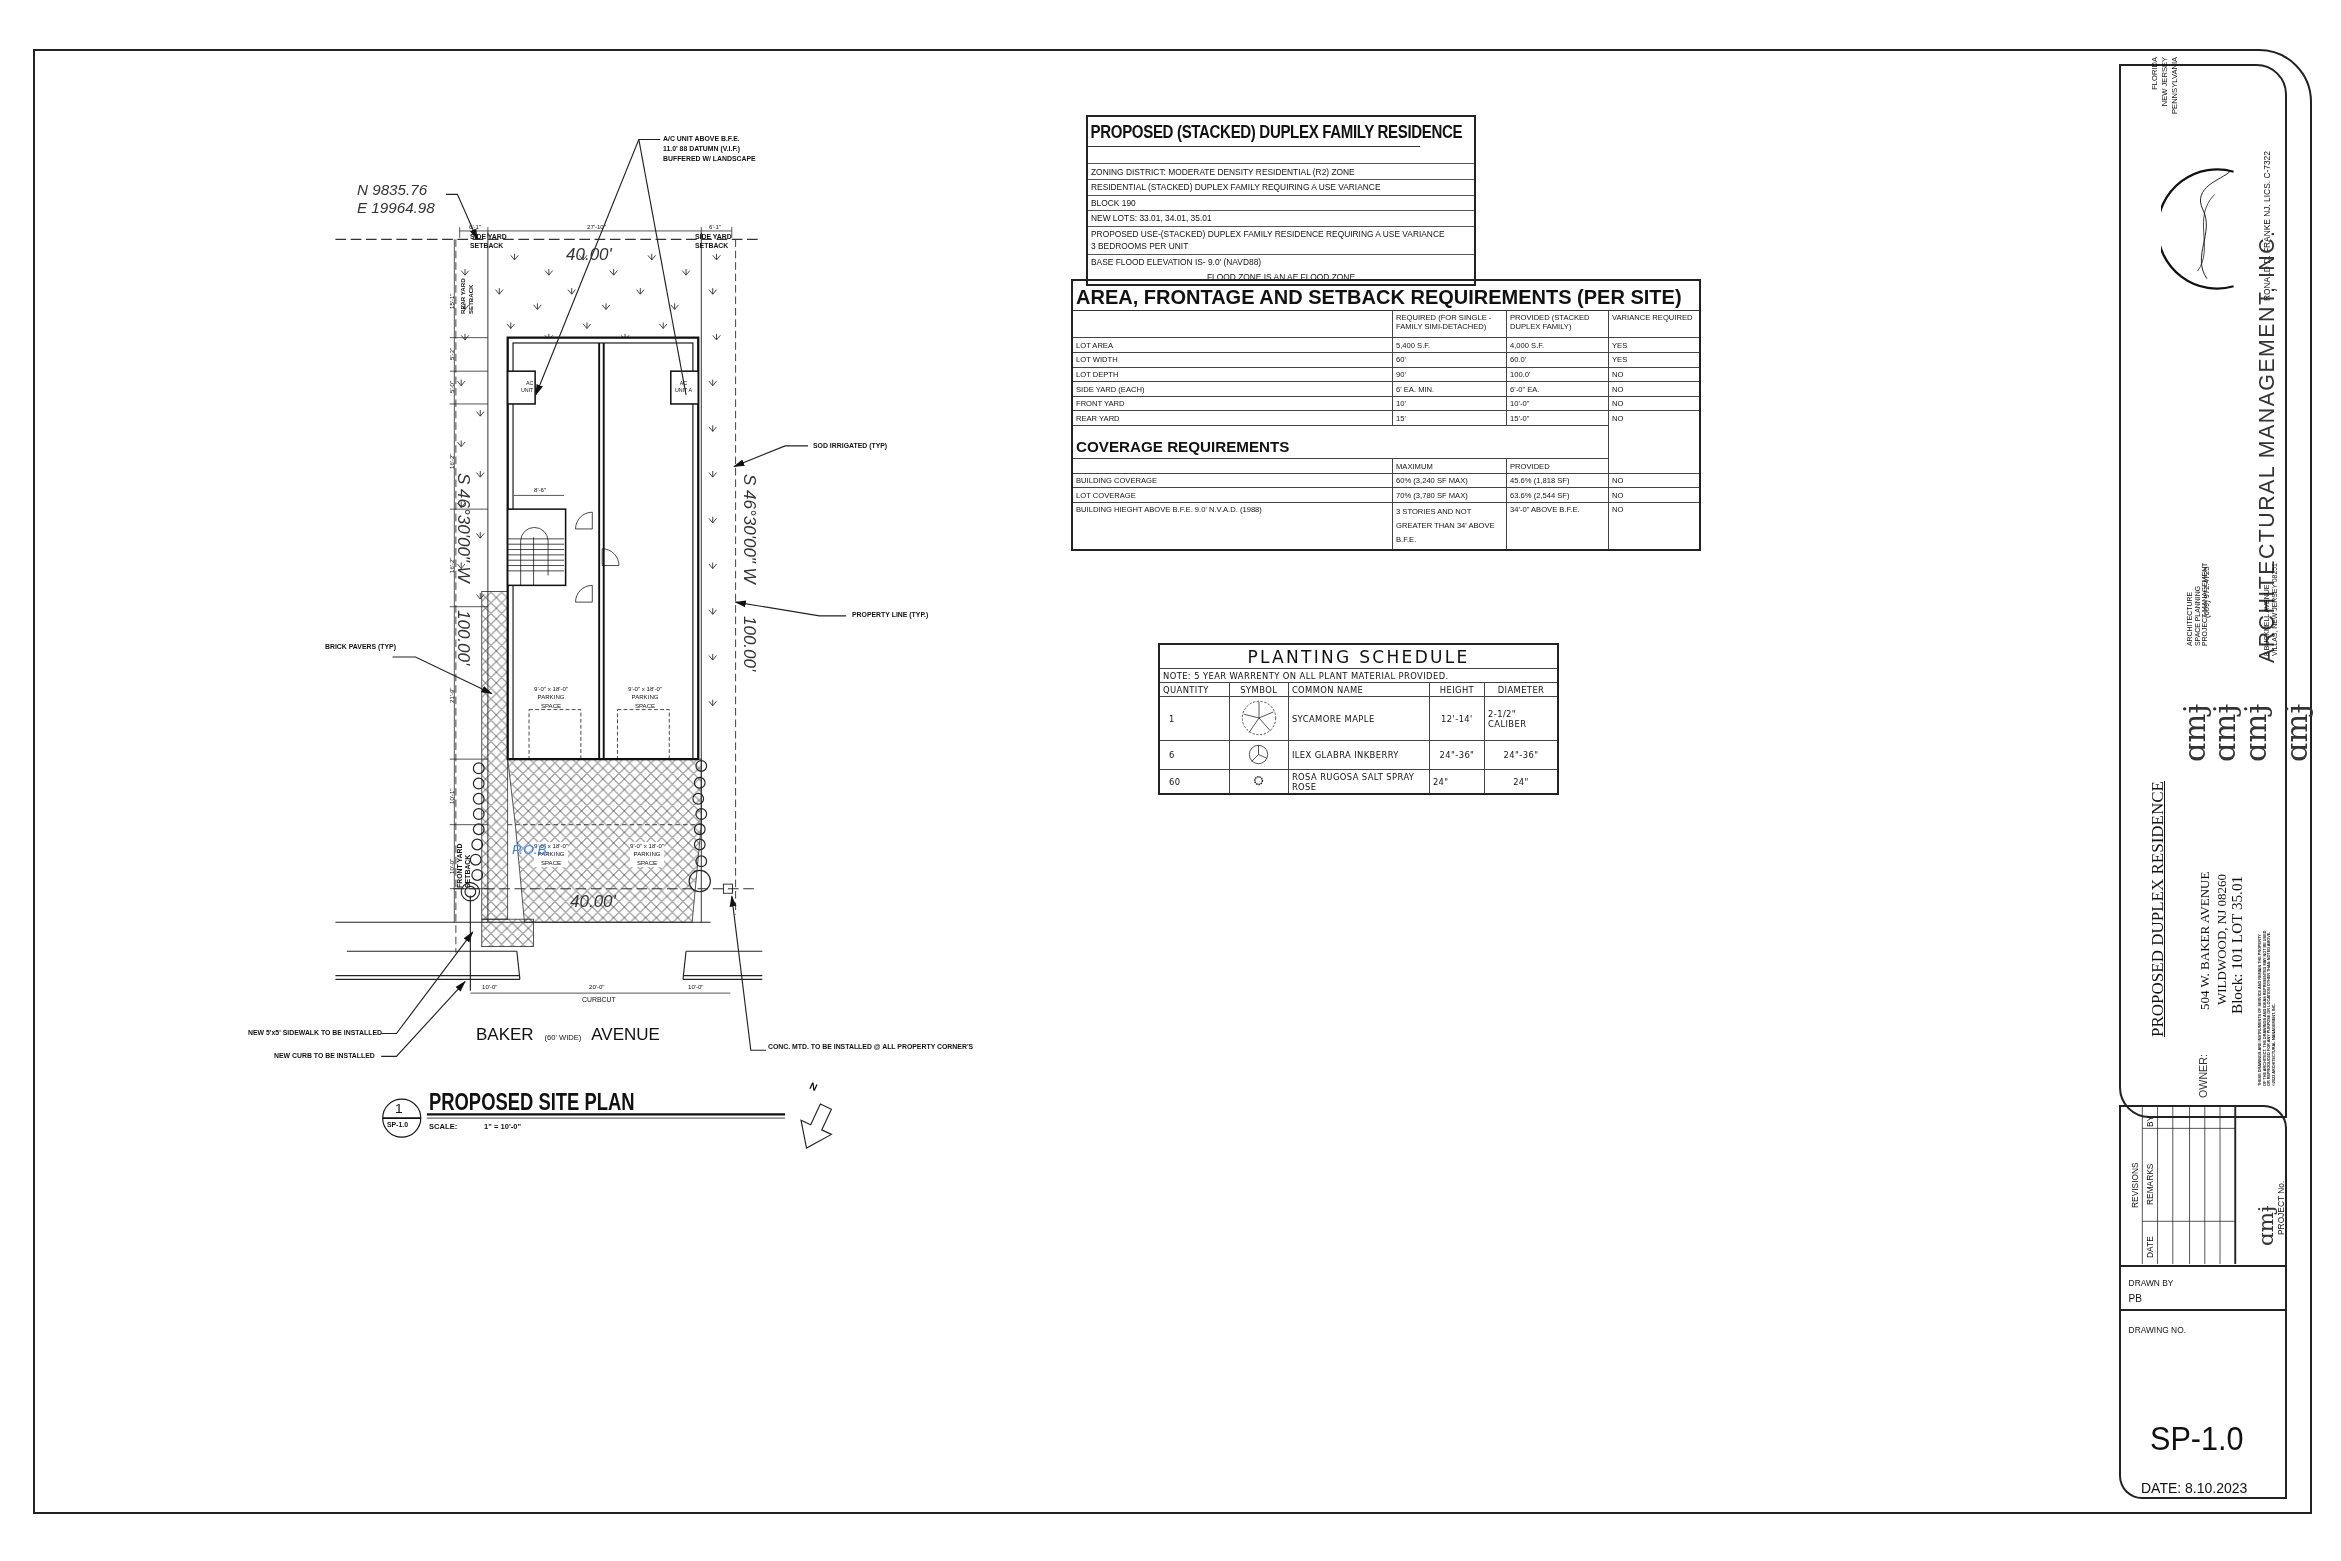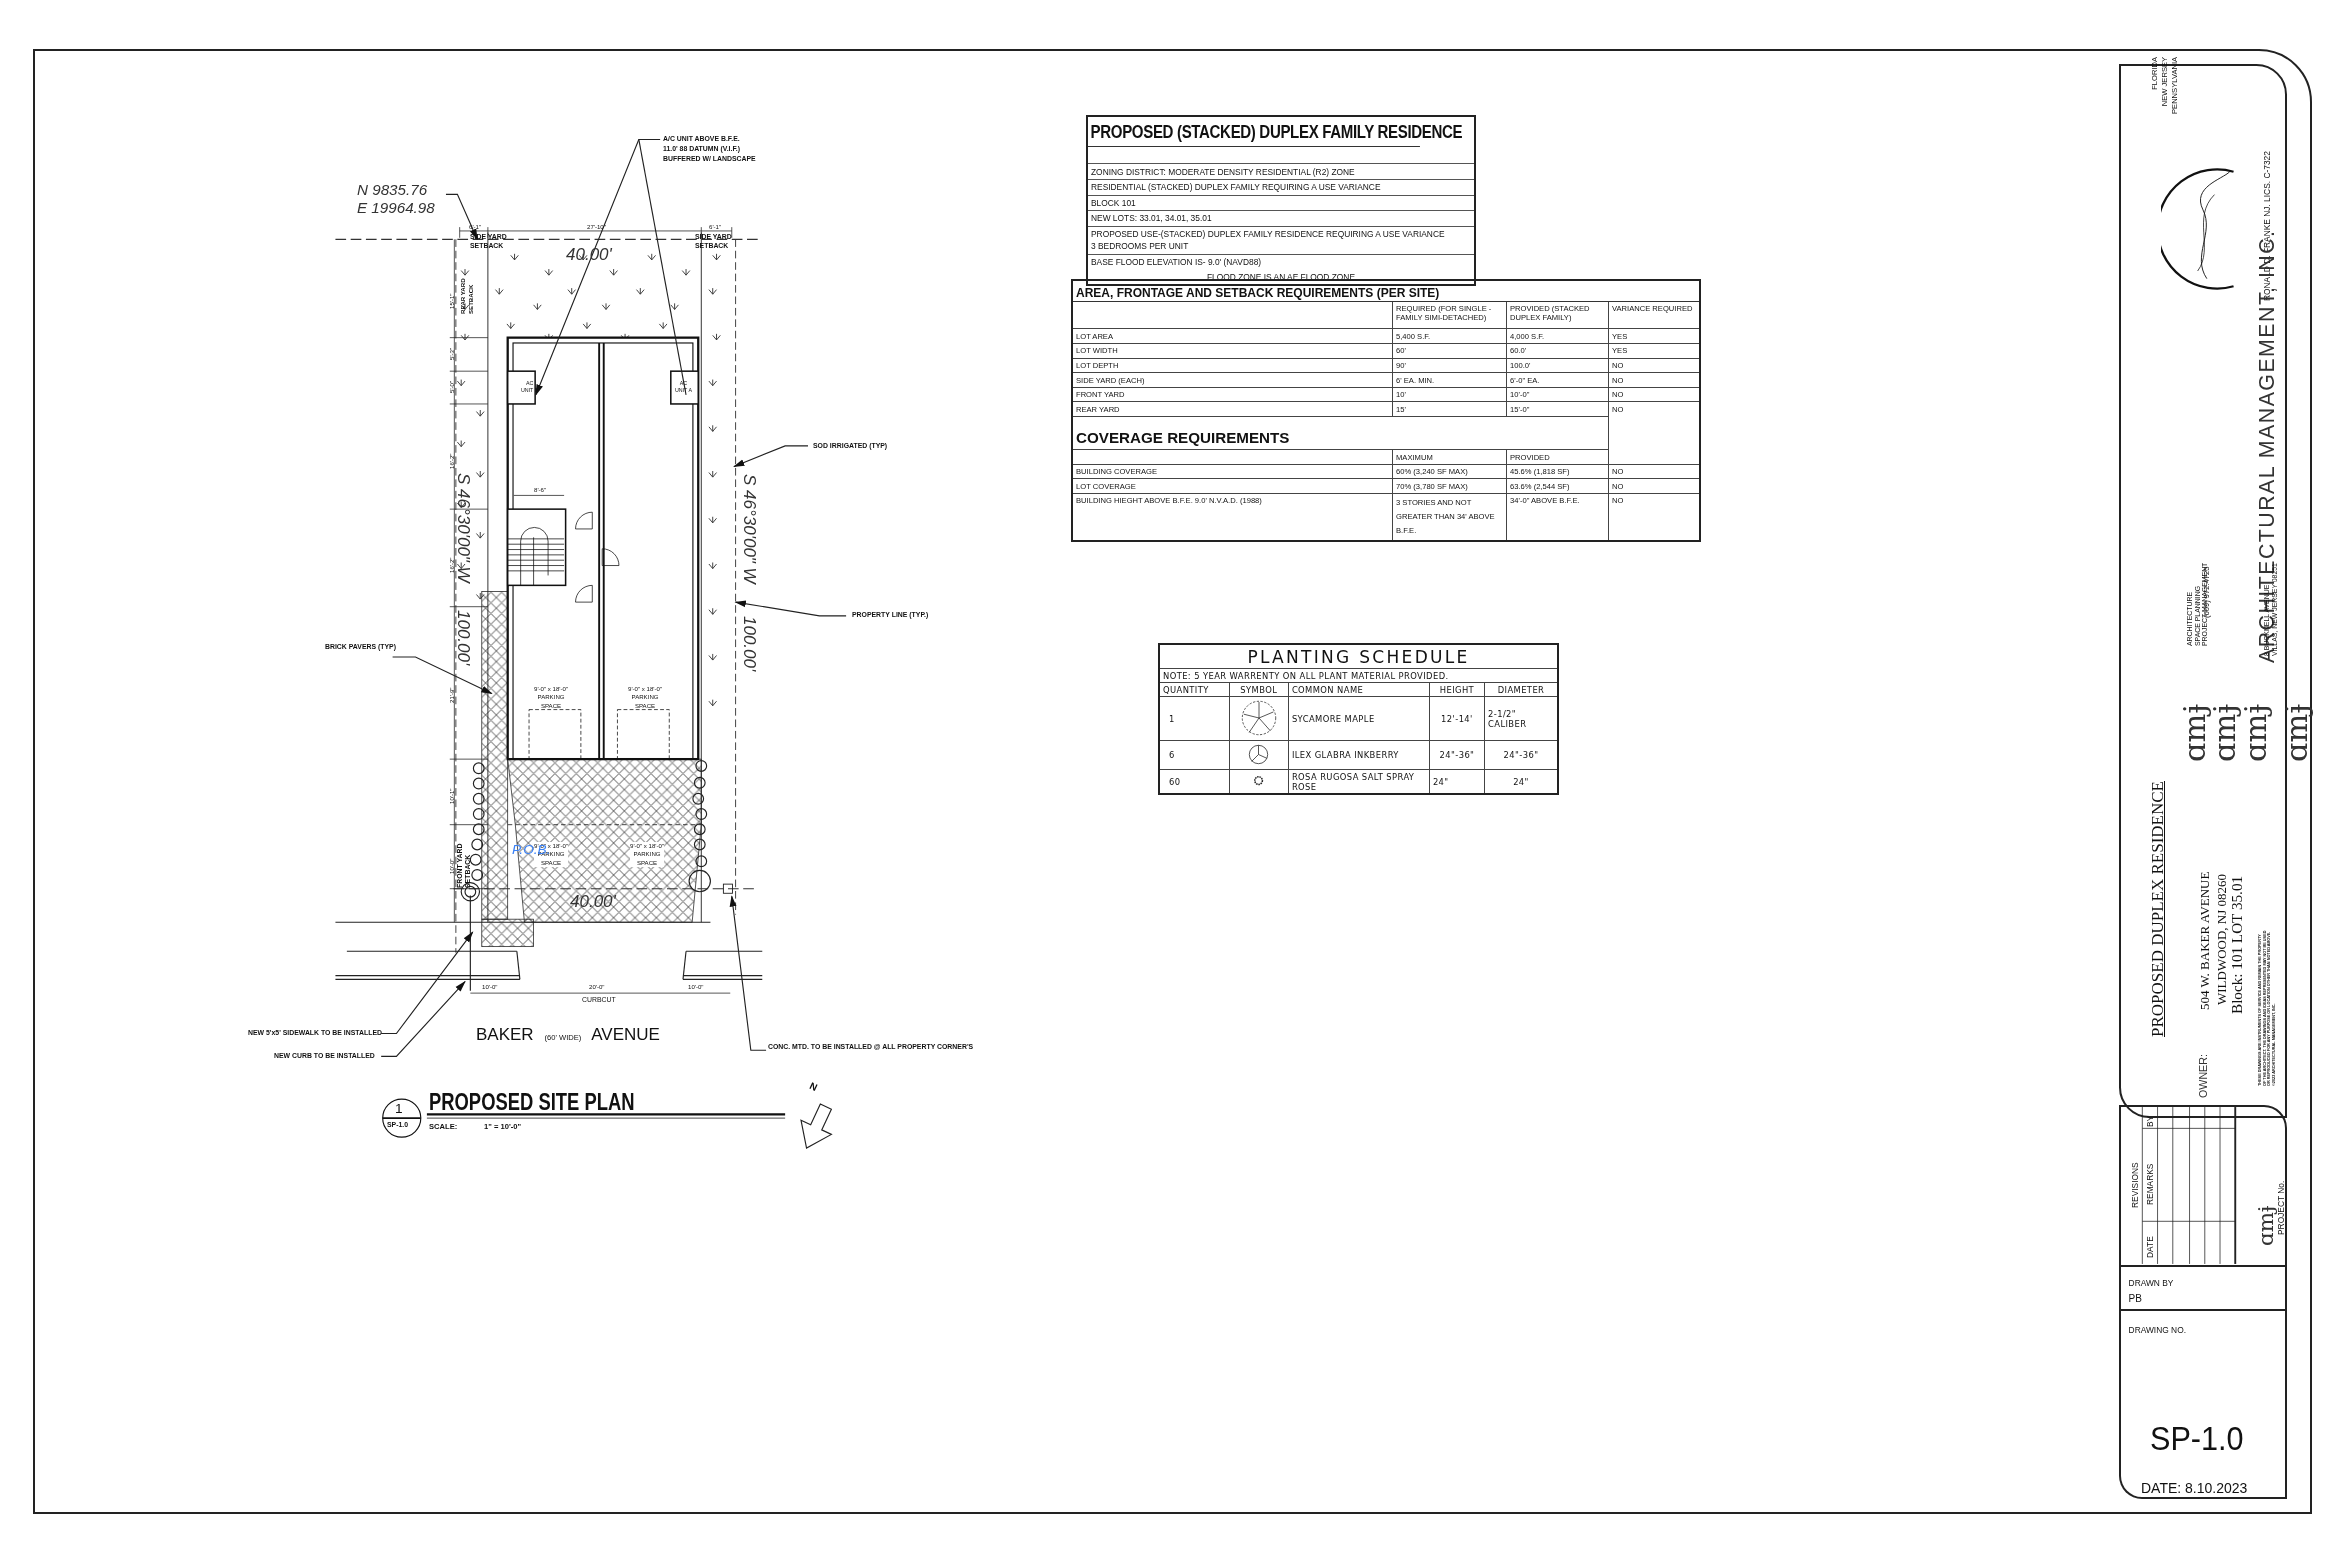--- a/index.html
+++ b/index.html
@@ -9,21 +9,21 @@
   .cond{font-family:"Liberation Sans Narrow","Liberation Sans",sans-serif;}
   
   .zt{position:absolute;left:1086px;top:87px;width:390px;border:2.3px solid #222;box-sizing:border-box;margin-top:28px;}
   .zt .hdr{font-size:17.5px;font-weight:bold;padding:4.6px 3px 3px;border-bottom:1.5px solid #333;letter-spacing:-0.4px;transform:scaleX(0.86);transform-origin:left;white-space:nowrap;}
   .zt .row{font-size:8.4px;padding:2.3px 3px;border-bottom:0.8px solid #555;white-space:nowrap;transform-origin:left;}
   .zt .row:last-child{border-bottom:none;text-align:center;}
   .zt .blank{height:12.2px;}
   
   .at{position:absolute;left:1071px;top:279px;width:630px;border:2.3px solid #222;box-sizing:border-box;border-collapse:collapse;}
   .at td{border:0.8px solid #444;font-size:7.6px;padding:2.3px 3px;vertical-align:top;white-space:nowrap;}
-  .at .title{font-size:12px;font-weight:bold;padding:4.6px 3px 1.5px;border-bottom:1.5px solid #333;}
+  .at .title{font-size:20px;font-weight:bold;padding:4.6px 3px 1.5px;border-bottom:1.5px solid #333;}
   .at .sub{font-size:15.2px;font-weight:bold;padding:12.2px 3px 3px;}
   .at .c{text-align:left;}
   
   .ps{position:absolute;left:1158px;top:643px;width:401px;border:2.3px solid #222;box-sizing:border-box;border-collapse:collapse;font-family:"DejaVu Sans",sans-serif;}
   .ps td{border:0.8px solid #444;font-size:8.4px;padding:1.5px 3px;letter-spacing:0.4px;margin-left:32px;}
   .ps .title{font-size:17px;text-align:center;letter-spacing:2.3px;font-weight:normal;padding:1.5px;}
   .ps .c{text-align:center;}
   .ps .notes{padding:6.1px 0 6.1px 38px;border:none;font-size:9.1px;line-height:12.2px;}
   
   .tb-outer{position:absolute;left:2119px;top:64px;width:168px;height:1054px;border:2.3px solid #222;box-sizing:border-box;border-top-right-radius:30.5px;border-bottom-left-radius:30.5px;}
@@ -316,21 +316,21 @@
 <div class="abs" style="left:429px;top:1089px;font-size:23px;font-weight:bold;transform:scaleX(0.8);transform-origin:left;white-space:nowrap;">PROPOSED SITE PLAN</div>
 <div class="abs cond" style="left:429px;top:1122px;font-size:7.6px;font-weight:bold;">SCALE:</div>
 <div class="abs cond" style="left:484px;top:1122px;font-size:7.6px;font-weight:bold;">1" = 10'-0"</div>
 <div class="abs" style="left:810px;top:1081px;font-size:10px;transform:rotate(25deg);font-weight:bold;">N</div>
 
 <div class="zt">
   <div class="hdr">PROPOSED (STACKED) DUPLEX FAMILY RESIDENCE</div>
   <div class="row blank"></div>
   <div class="row">ZONING DISTRICT: MODERATE DENSITY RESIDENTIAL (R2) ZONE</div>
   <div class="row">RESIDENTIAL (STACKED) DUPLEX FAMILY REQUIRING A USE VARIANCE</div>
-  <div class="row">BLOCK 101</div>
+  <div class="row">BLOCK 190</div>
   <div class="row">NEW LOTS: 33.01, 34.01, 35.01</div>
   <div class="row" style="border-bottom:none;padding-bottom:0">PROPOSED USE-(STACKED) DUPLEX FAMILY RESIDENCE REQUIRING A USE VARIANCE</div>
   <div class="row">3 BEDROOMS PER UNIT</div>
   <div class="row" style="border-bottom:none">BASE FLOOD ELEVATION IS- 9.0' (NAVD88)</div>
   <div class="row">FLOOD ZONE IS AN AE FLOOD ZONE</div>
 </div>
 
 <table class="at">
   <tbody>
       <tr>

